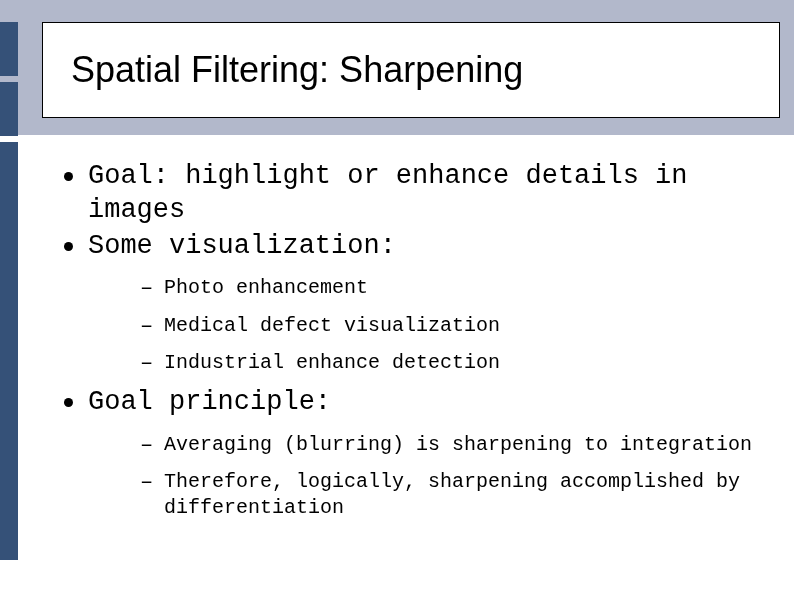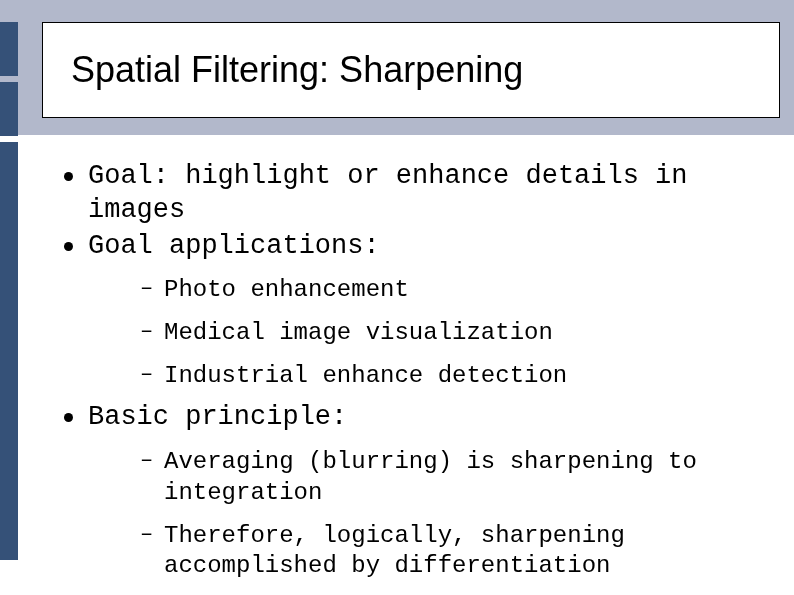--- a/index.html
+++ b/index.html
@@ -87,21 +87,21 @@
     border-radius: 50%;
   }
   .lvl2 {
     list-style: none;
     margin: 6px 0 10px 0;
     padding: 0 0 0 52px;
   }
   .lvl2 > li {
     position: relative;
     padding-left: 24px;
-    font-size: 24px;
+    font-size: 20px;
     line-height: 1.28;
     margin-bottom: 1px;
     margin-top: 12px;
   }
   .lvl2 > li::before {
     content: "–";
     position: absolute;
     left: 0;
     top: 0;
     font-size: 22px;
@@ -119,29 +119,29 @@
     <div class="rail-seg rail-a"></div>
     <div class="rail-seg rail-b"></div>
     <div class="rail-seg rail-c"></div>
   </div>
   <div class="content">
     <ul class="lvl1">
       <li>
         <span>Goal: highlight or enhance details in images</span>
       </li>
       <li>
-        <span>Goal applications:</span>
+        <span>Some visualization:</span>
         <ul class="lvl2">
           <li><span>Photo enhancement</span></li>
-          <li><span>Medical image visualization</span></li>
+          <li><span>Medical defect visualization</span></li>
           <li><span>Industrial enhance detection</span></li>
         </ul>
       </li>
       <li>
-        <span>Basic principle:</span>
+        <span>Goal principle:</span>
         <ul class="lvl2">
           <li><span>Averaging (blurring) is sharpening to integration</span></li>
           <li><span>Therefore, logically, sharpening accomplished by differentiation</span></li>
         </ul>
       </li>
     </ul>
   </div>
 </div>
 
 </body></html>

